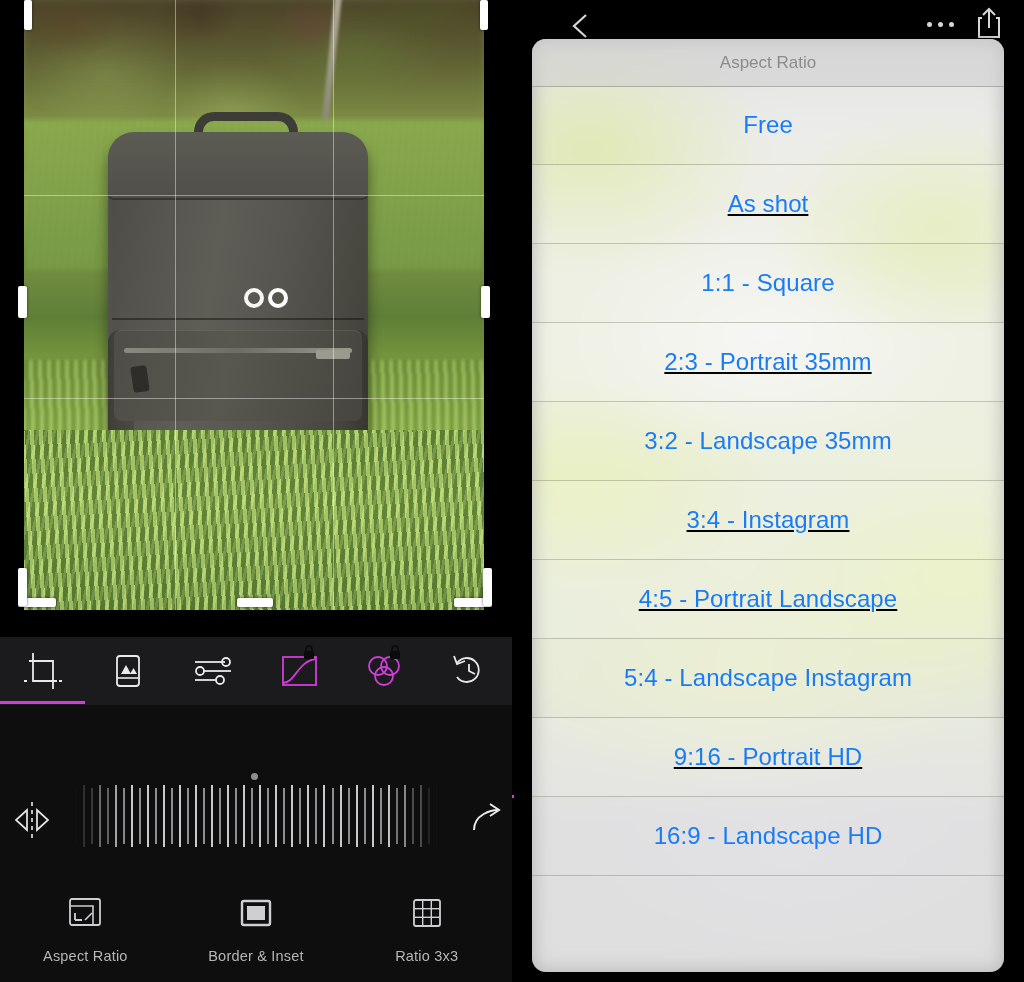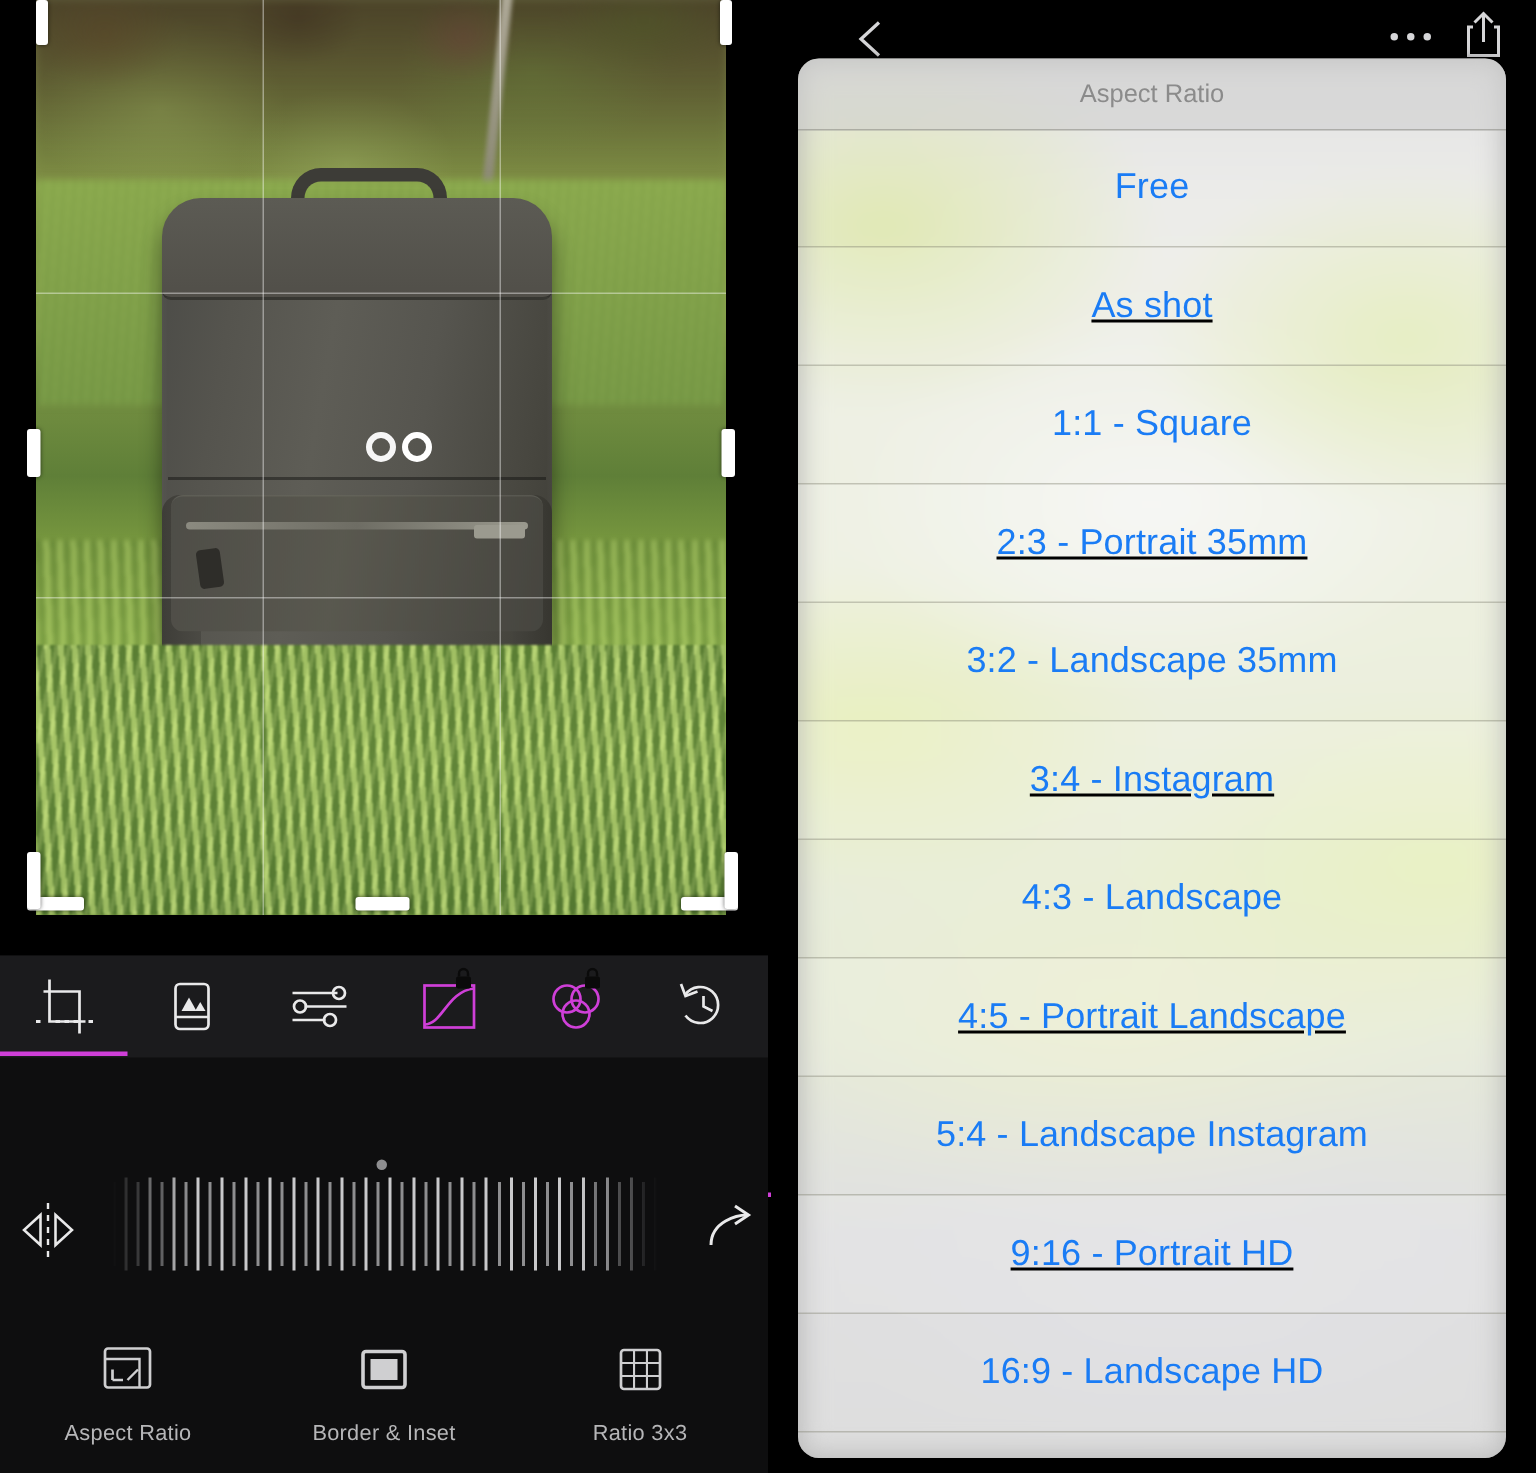--- a/index.html
+++ b/index.html
@@ -405,23 +405,20 @@
           </div>
         <div class="srow alt">
             <span>2:3 - Portrait 35mm</span>
           </div>
         <div class="srow">
             <span>3:2 - Landscape 35mm</span>
           </div>
         <div class="srow alt">
             <span>3:4 - Instagram</span>
           </div>
-        <div class="srow">
-            <span>4:3 - Landscape</span>
-          </div>
         <div class="srow alt">
             <span>4:5 - Portrait Landscape</span>
           </div>
         <div class="srow">
             <span>5:4 - Landscape Instagram</span>
           </div>
         <div class="srow alt">
             <span>9:16 - Portrait HD</span>
           </div>
         <div class="srow">

